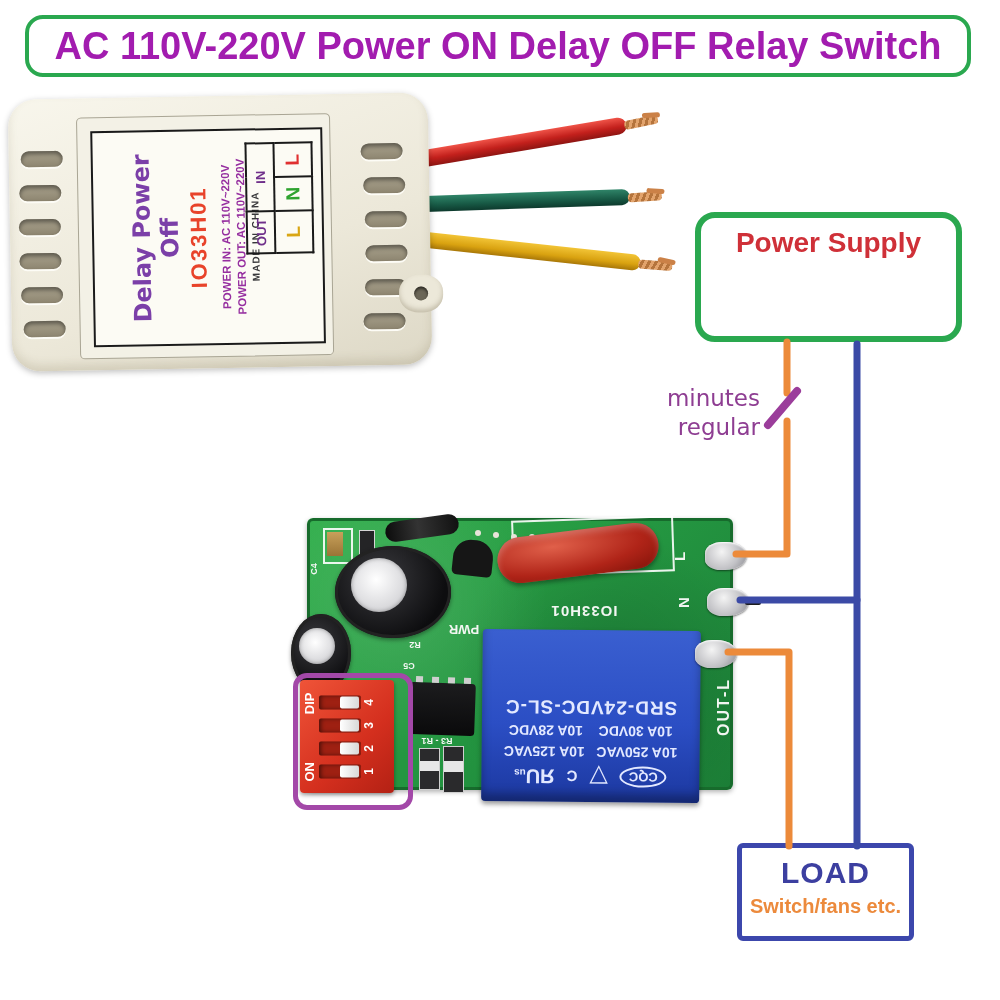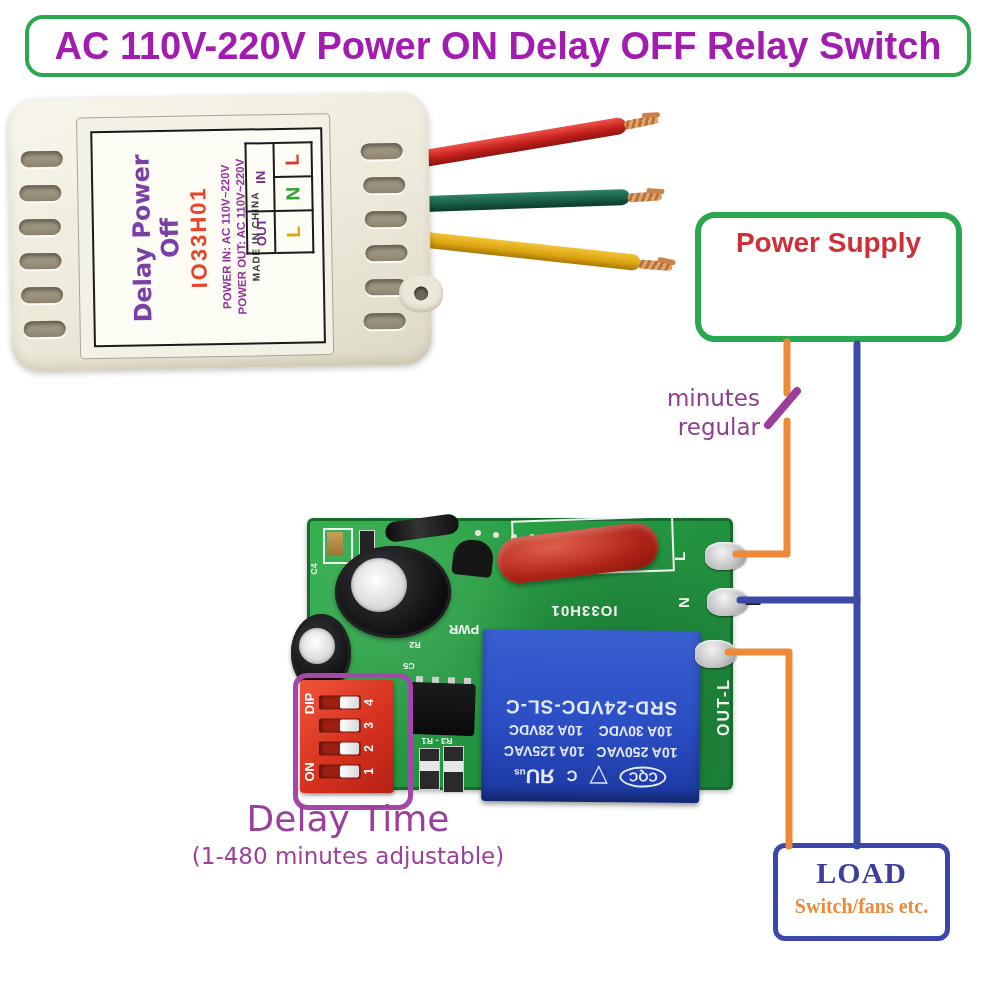--- a/index.html
+++ b/index.html
@@ -136,22 +136,22 @@
     color:#fff;font-weight:bold;font-size:12px;}
   .dip-nums span{width:14px;text-align:center;}
 
   
   .delay-note{position:absolute;left:168px;top:798px;width:360px;text-align:center;z-index:4;
     font-family:"DejaVu Sans",sans-serif;color:#9c3f9c;}
   .delay-note .t{font-size:36px;}
   .delay-note .s{font-size:23px;margin-top:4px;}
 
   
-  .load{position:absolute;left:773px;top:843px;width:167px;height:88px;z-index:4;
-    border:5px solid #3c47ac;border-radius:12px;background:#fff;text-align:center;font-family:Liberation Serif, serif;}
+  .load{position:absolute;left:737px;top:843px;width:167px;height:88px;z-index:4;
+    border:5px solid #3c47ac;border-radius:6px;background:#fff;text-align:center;}
   .load .t{margin-top:8px;font-size:30px;font-weight:bold;color:#3c3fa0;letter-spacing:1px;}
   .load .s{margin-top:5px;font-size:20px;font-weight:bold;color:#ec8a3c;white-space:nowrap;}
 </style>
 </head>
 <body>
 
 <div class="canvas">
 
   <svg class="lines" width="1000" height="1000" viewBox="0 0 1000 1000">
     <polyline points="787,342 787,393" fill="none" stroke="#ec8a3a" stroke-width="7" stroke-linecap="round"></polyline>
@@ -307,23 +307,19 @@
         <div class="dip-nums">
           <span>1</span>
           <span>2</span>
           <span>3</span>
           <span>4</span>
         </div>
       </div>
     </div>
   </div>
 
-  <div class="delay-note">
-    <div class="t">Delay Time</div>
-    <div class="s">(1-480 minutes adjustable)</div>
-  </div>
 
   <div class="load">
     <div class="t">LOAD</div>
     <div class="s">Switch/fans etc.</div>
   </div>
 
 </div>
 
 </body></html>

